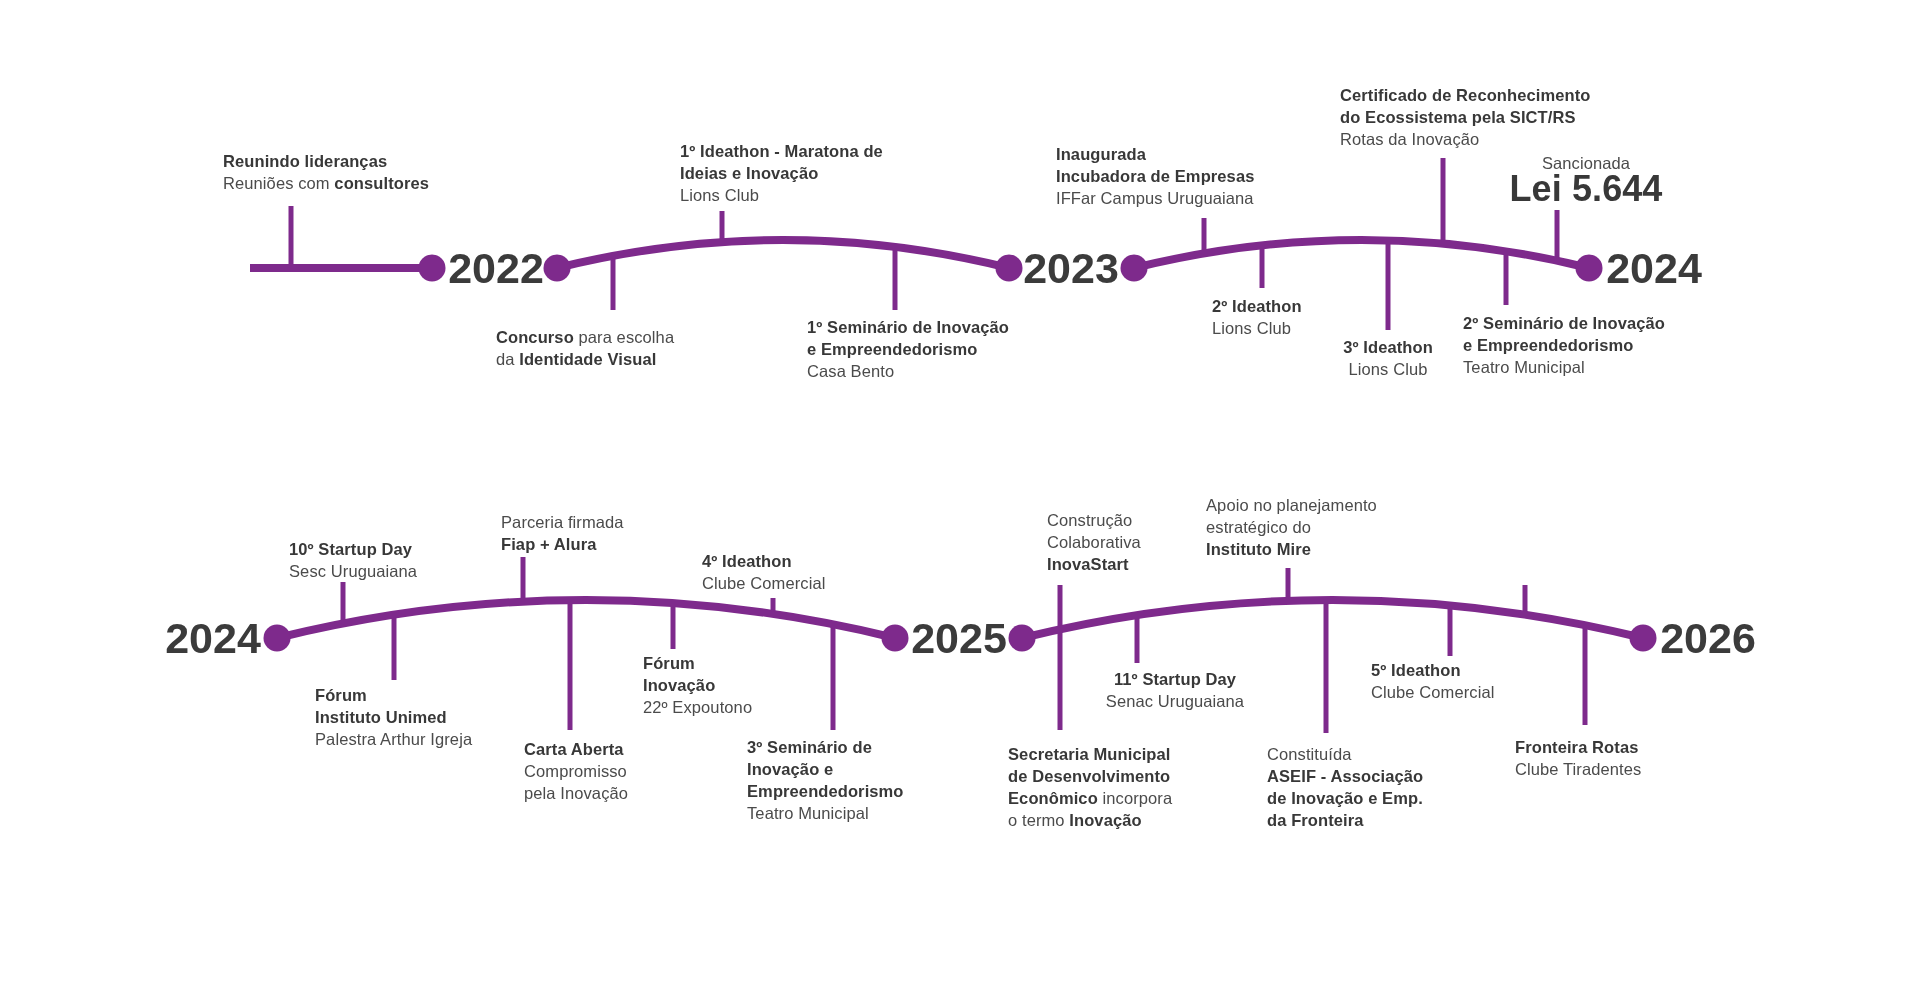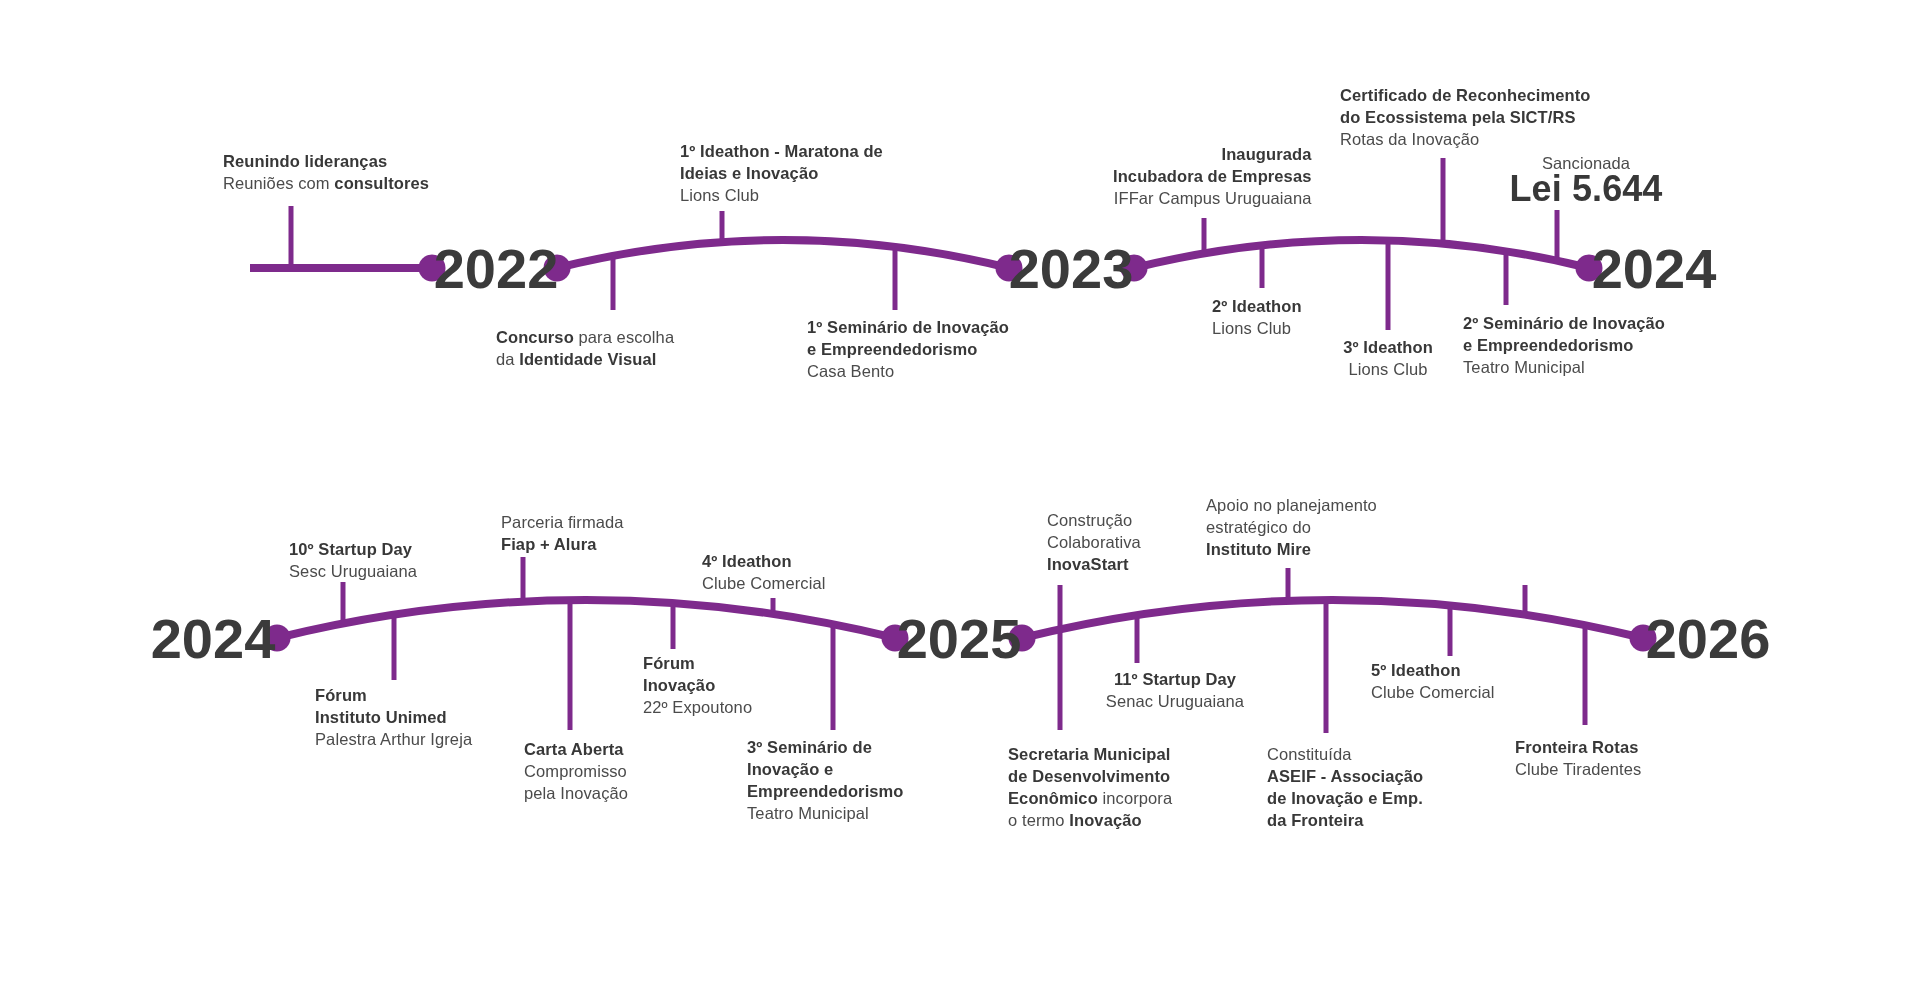--- a/index.html
+++ b/index.html
@@ -3,21 +3,21 @@
 <meta charset="utf-8">
 <style>
   html,body{margin:0;padding:0;background:#ffffff;}
   body{width:1920px;height:994px;overflow:hidden;font-family:"Liberation Sans",sans-serif;}
   #canvas{position:relative;width:1920px;height:994px;background:#ffffff;}
   #tl-svg{position:absolute;left:0;top:0;}
   .label{position:absolute;font-size:16.5px;line-height:22px;color:#4b4b4b;letter-spacing:.1px;white-space:nowrap;}
   .label.center{transform:translateX(-50%);text-align:center;}
   .label .b{font-weight:700;color:#383838;}
   .label .line.big{font-size:36px;line-height:30px;}
-  .year{position:absolute;font-size:56px;font-weight:800;color:#3b3b3b;transform:translate(-50%,-50%);white-space:nowrap;}
+  .year{position:absolute;font-size:43px;font-weight:800;color:#3b3b3b;transform:translate(-50%,-50%);white-space:nowrap;}
 </style>
 </head>
 <body>
 
 <div id="canvas">
     <svg id="tl-svg" width="1920" height="994">
       <line x1="291" y1="206" x2="291" y2="271" stroke="#7E2A8C" stroke-width="5"></line>
       <line x1="613" y1="252.8430574046519" x2="613" y2="310" stroke="#7E2A8C" stroke-width="5"></line>
       <line x1="722" y1="211" x2="722" y2="245.03986216618372" stroke="#7E2A8C" stroke-width="5"></line>
       <line x1="895" y1="243.87665439736864" x2="895" y2="310" stroke="#7E2A8C" stroke-width="5"></line>
@@ -73,21 +73,21 @@
     </div>
     <div class="label" style="left: 496px; top: 326px;">
       <div class="line"><span class="b">Concurso</span><span> para escolha</span></div>
       <div class="line"><span>da </span><span class="b"> Identidade Visual</span></div>
     </div>
     <div class="label" style="left: 807px; top: 316px;">
       <div class="line"><span class="b">1º Seminário de Inovação</span></div>
       <div class="line"><span class="b">e Empreendedorismo</span></div>
       <div class="line"><span>Casa Bento</span></div>
     </div>
-    <div class="label" style="left: 1113px; top: 143px; text-align: right;">
+    <div class="label" style="left: 1056px; top: 143px;">
       <div class="line"><span class="b">Inaugurada</span></div>
       <div class="line"><span class="b">Incubadora de Empresas</span></div>
       <div class="line"><span>IFFar Campus Uruguaiana</span></div>
     </div>
     <div class="label" style="left: 1212px; top: 295px;">
       <div class="line"><span class="b">2º Ideathon</span></div>
       <div class="line"><span>Lions Club</span></div>
     </div>
     <div class="label" style="left: 1340px; top: 84px;">
       <div class="line"><span class="b">Certificado de Reconhecimento</span></div>

